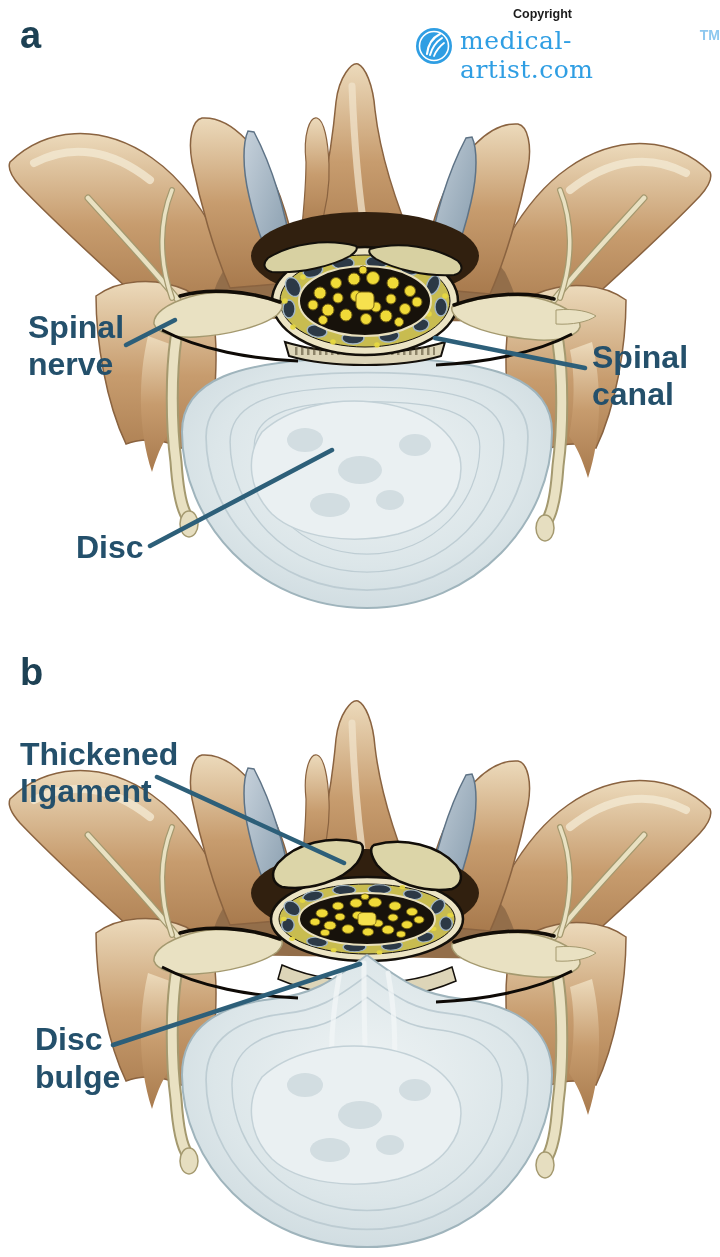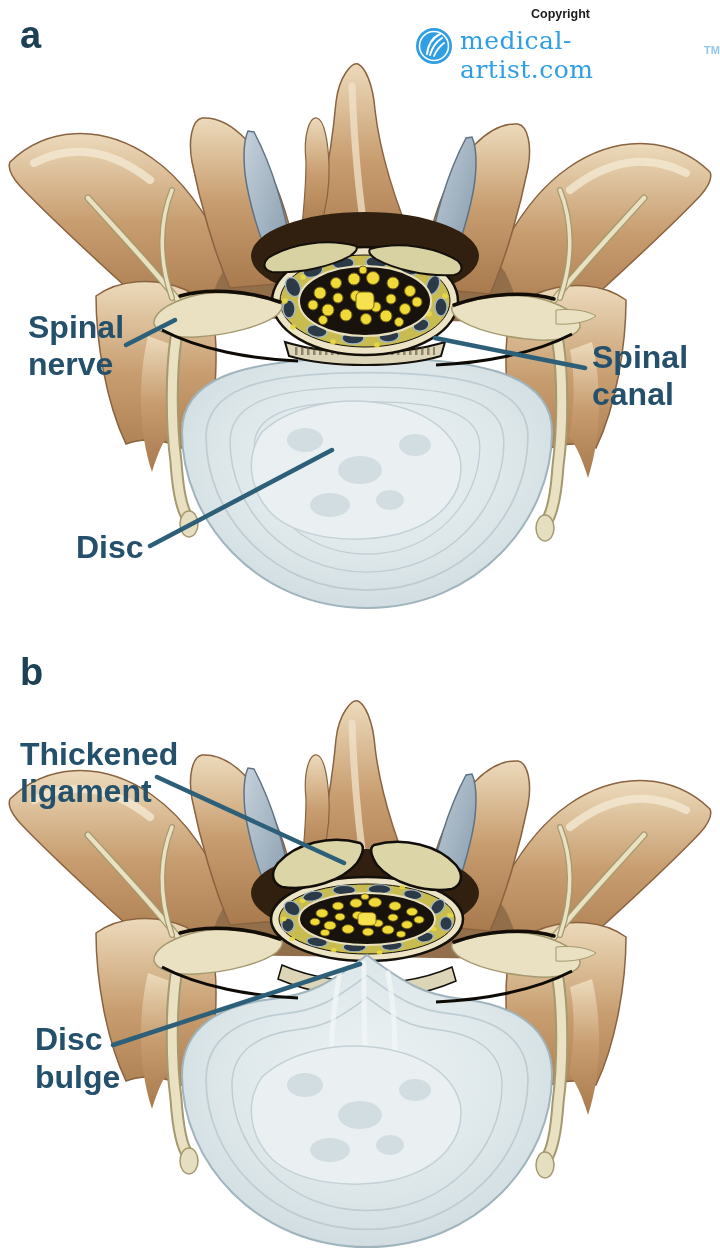--- a/index.html
+++ b/index.html
@@ -5,24 +5,24 @@
   html,body{margin:0;padding:0;background:#fff;}
   .page{position:relative;width:720px;height:1257px;background:#ffffff;overflow:hidden;
         font-family:"Liberation Sans",sans-serif;}
   .panel{position:absolute;left:0;width:720px;height:620px;}
   .panel-a{top:0;}
   .panel-b{top:637px;}
   .panel svg{display:block;}
   .lbl{font-family:"Liberation Sans",sans-serif;font-weight:700;font-size:32px;fill:#24506b;}
   .letter{font-family:"Liberation Sans",sans-serif;font-weight:700;font-size:38px;fill:#1d4154;}
   .leader{stroke:#2d5f79;stroke-width:4.5;stroke-linecap:round;fill:none;}
-  .copyright{position:absolute;top:7px;left:531px;font-size:12.5px;font-weight:700;color:#1b1b1b;}
+  .copyright{position:absolute;top:7px;left:513px;font-size:12.5px;font-weight:700;color:#1b1b1b;}
   .logo-row{position:absolute;top:26px;left:414px;display:flex;align-items:flex-start;}
   .logo-text{font-family:"DejaVu Serif",serif;font-size:25px;color:#2f9ee3;margin-left:6px;letter-spacing:.5px;}
-  .logo-tm{font-size:11px;font-weight:700;color:#8ec8ef;align-self:flex-start;margin-top:18px;margin-left:2px;}
+  .logo-tm{font-size:14px;font-weight:700;color:#8ec8ef;align-self:flex-start;margin-top:1px;margin-left:2px;}
 </style>
 </head>
 <body>
 
 <div class="page">
 
   <svg width="0" height="0" style="position:absolute" aria-hidden="true">
     <defs>
       <linearGradient id="boneG" x1="0" y1="0" x2="0" y2="1">
         <stop offset="0" stop-color="#ecdabb"></stop>

